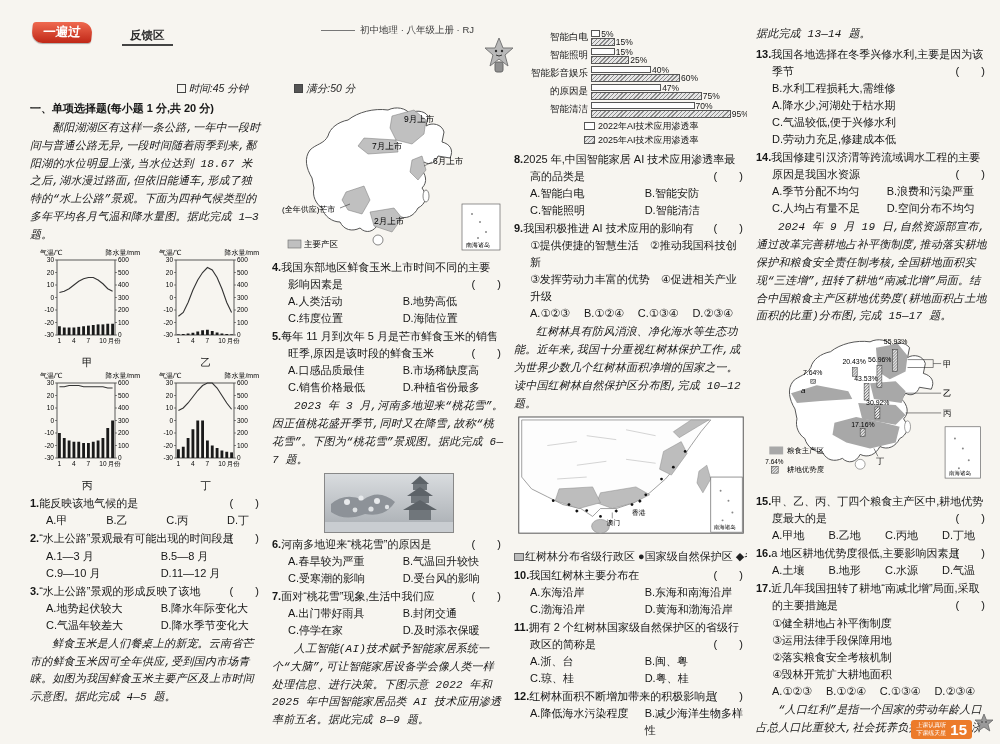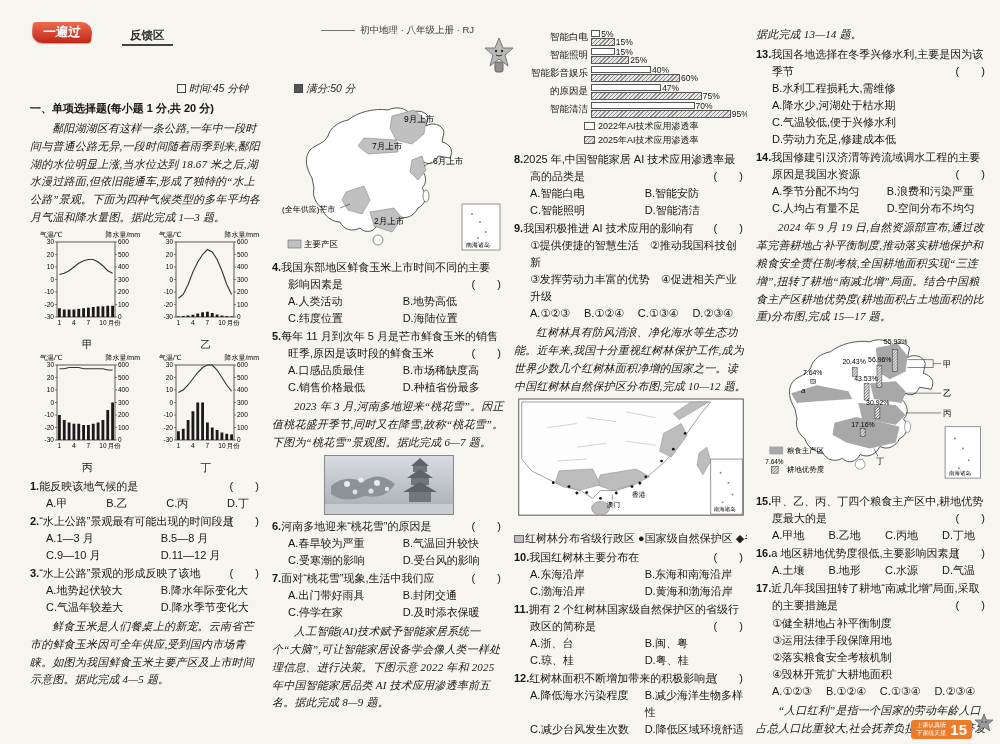--- a/index.html
+++ b/index.html
@@ -17,21 +17,21 @@
   .badge2{position:absolute;left:92px;top:5px;font-weight:bold;font-size:11.5px;color:#2b2b2b;padding:1px 8px;background:#f7f5f0;border-bottom:2px solid #444}
   .edition{position:absolute;right:34px;top:2px;font-size:9.5px;color:#3a3a3a;white-space:nowrap}
   .edition::before{content:"";display:inline-block;width:34px;height:1px;background:#777;vertical-align:middle;margin-right:5px}
   .mascot{position:absolute;right:-8px;top:14px}
   .meta{position:absolute;left:0;top:60px;width:472px;display:flex;justify-content:center;gap:46px;font-size:10.5px;font-style:italic;color:#222}
   .meta .ic{display:inline-block;width:7px;height:7px;border:1px solid #444;margin-right:3px;vertical-align:-1px;font-style:normal}
   .meta .ic.f{background:#555}
 
   
   .sec-title{font-weight:bold;font-size:11px;margin:2px 0 3px}
-  .intro{font-family:Liberation Serif, serif;font-style:italic;text-indent:2em;margin:2px 0;line-height:1.62;letter-spacing:.2px}
+  .intro{font-family:Liberation Mono, monospace;font-style:italic;text-indent:2em;margin:2px 0;line-height:1.62;letter-spacing:.2px}
   .q{margin:1px 0}
   .qstem{position:relative;padding-left:16px;padding-right:4px}
   .qstem .qnum{margin-left:-16px;font-weight:bold}
   .paren{position:absolute;right:2px;bottom:0;letter-spacing:2px}
   .qsub{padding-left:16px}
   .opts{padding-left:16px}
   .opts.inline4{display:flex;justify-content:space-between;padding-right:14px}
   .opts.grid2{display:grid;grid-template-columns:1.12fr 1fr}
   .opts.list1 .opt{display:block}
 

